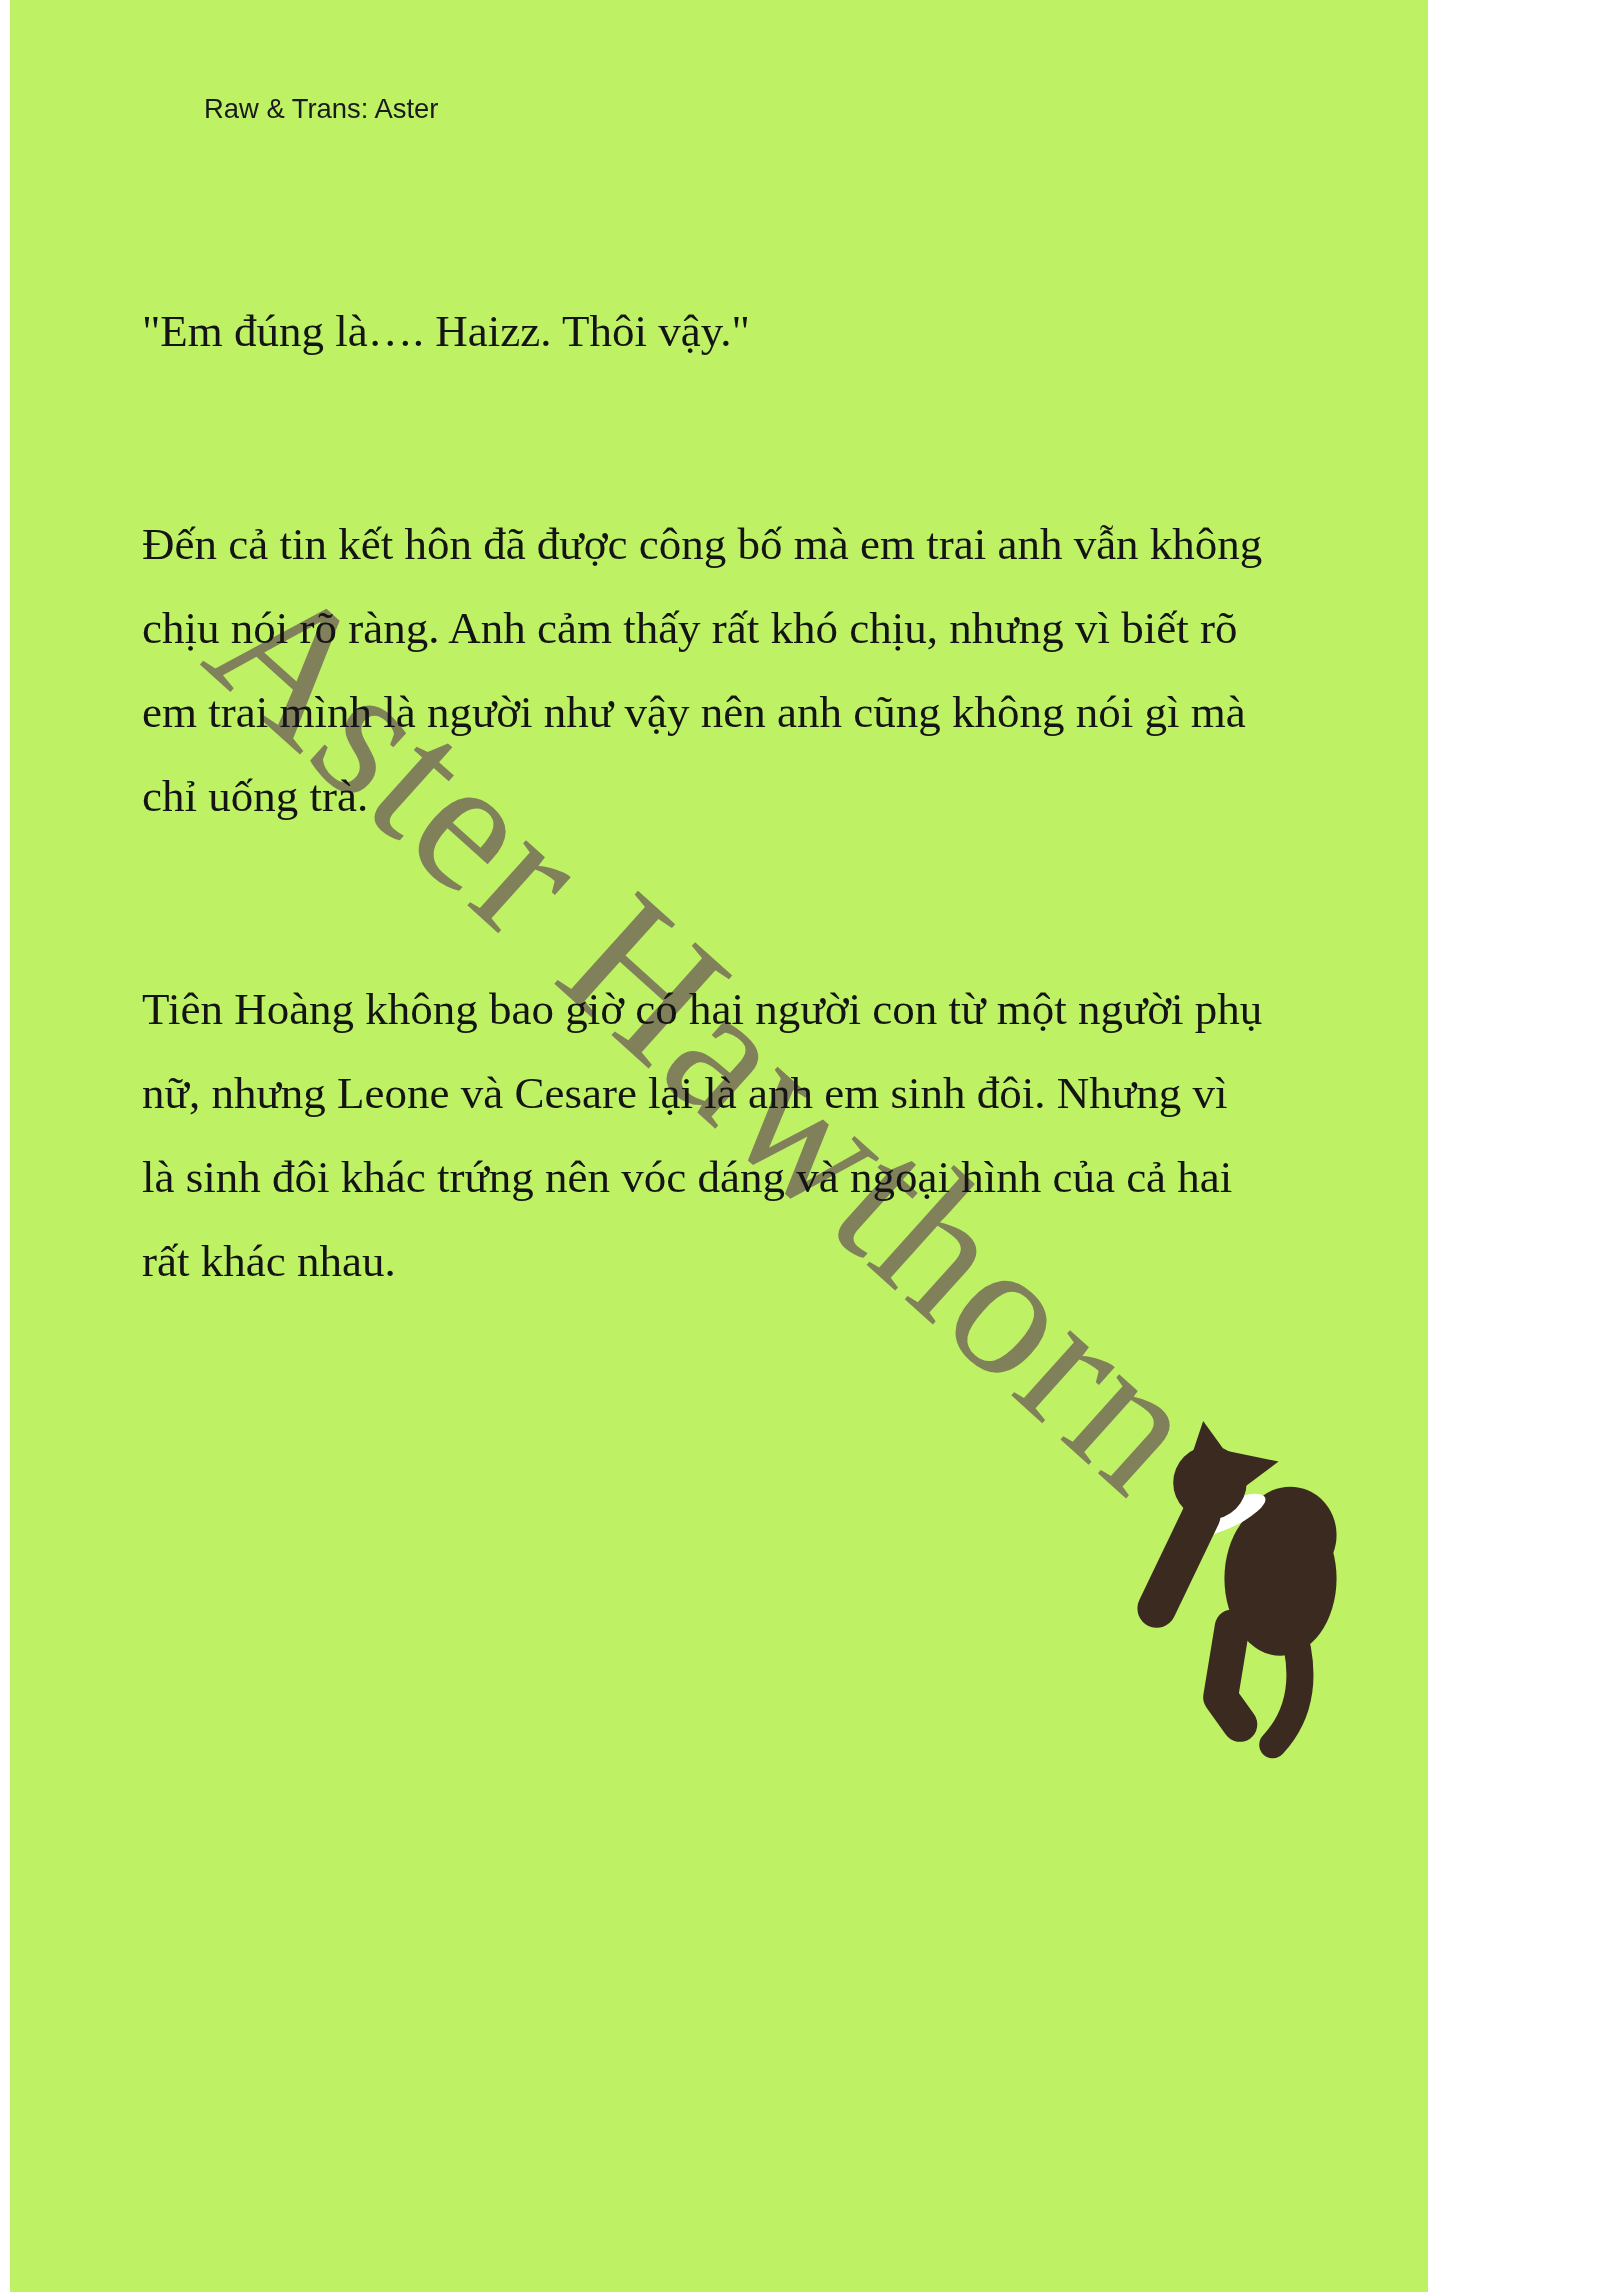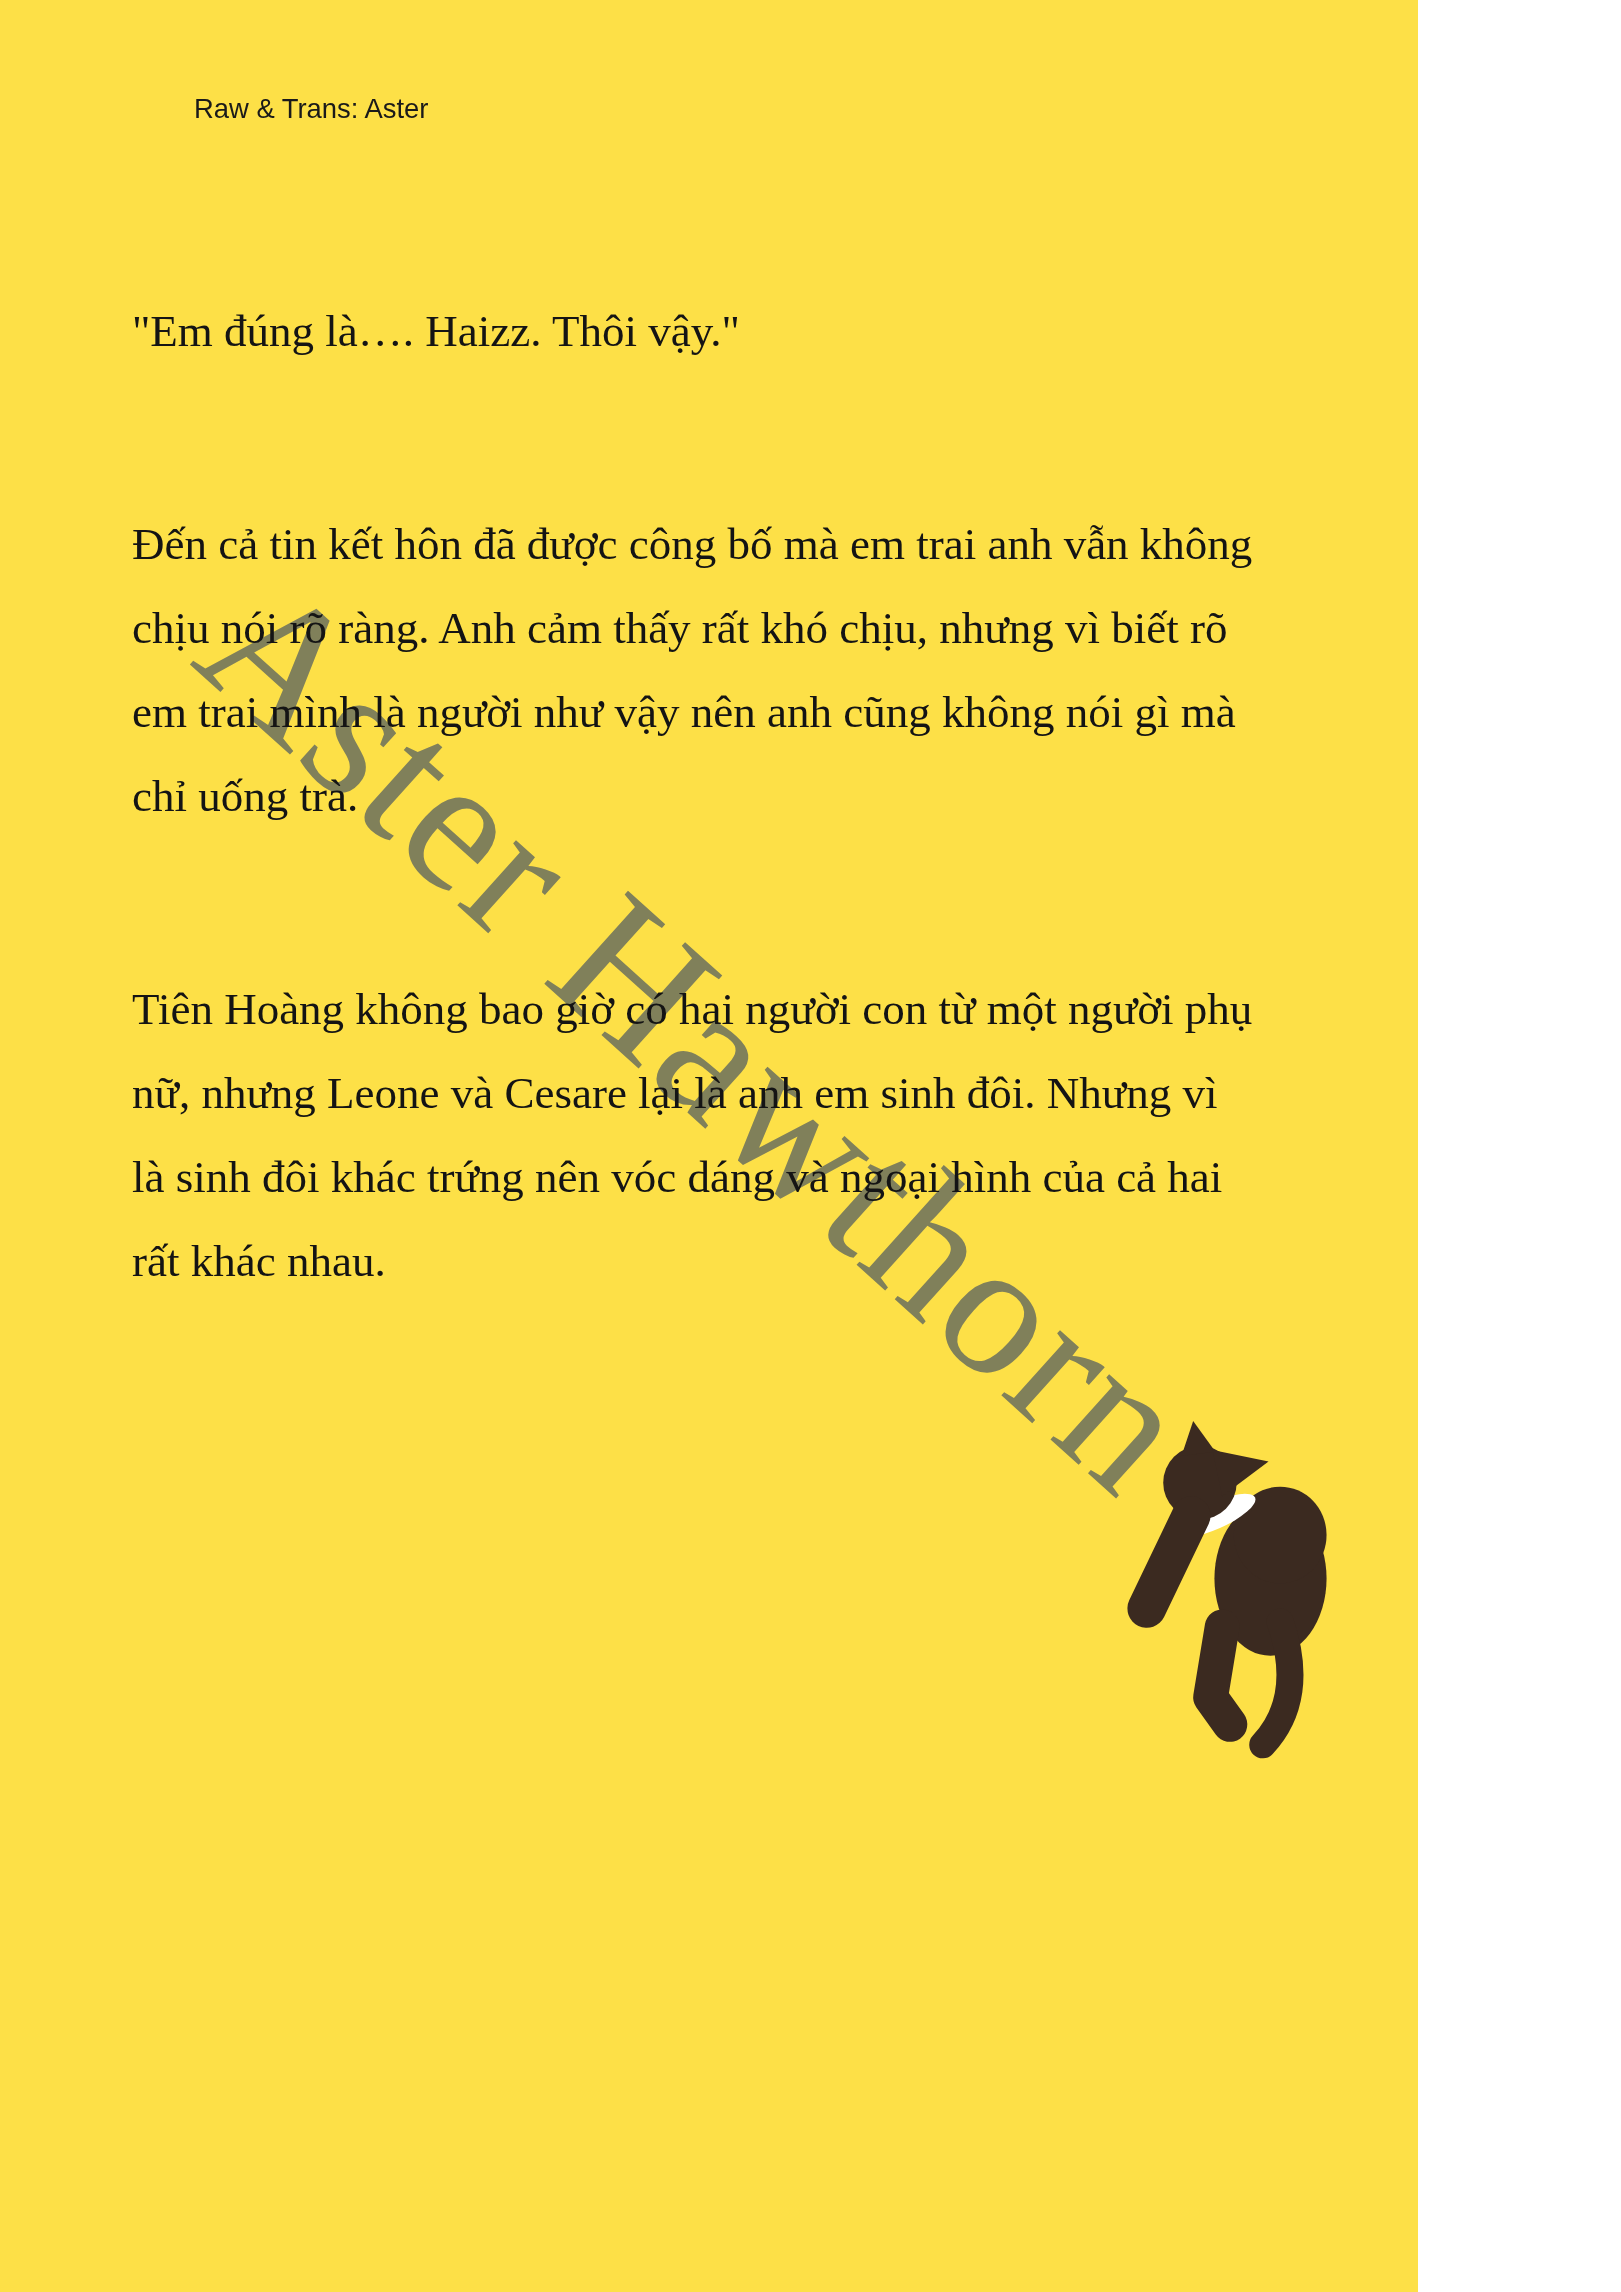--- a/index.html
+++ b/index.html
@@ -1,21 +1,22 @@
 <!DOCTYPE html>
 <html><head>
 <meta charset="utf-8">
 <style>
   html,body{margin:0;padding:0;background:#ffffff;}
   .page{
     position:relative;
     width:1418px;height:2293px;
-    background:#fde047;
+    background:#bef264;
     overflow:hidden;
     font-family:"Liberation Serif", serif;
+    margin-left:10px;
   }
   .credit{
     position:absolute;
     left:194px;top:93px;
     font-family:"Liberation Sans", sans-serif;
     font-size:27.4px;
     color:#1a1a1a;
     z-index:3;
     white-space:nowrap;
   }

